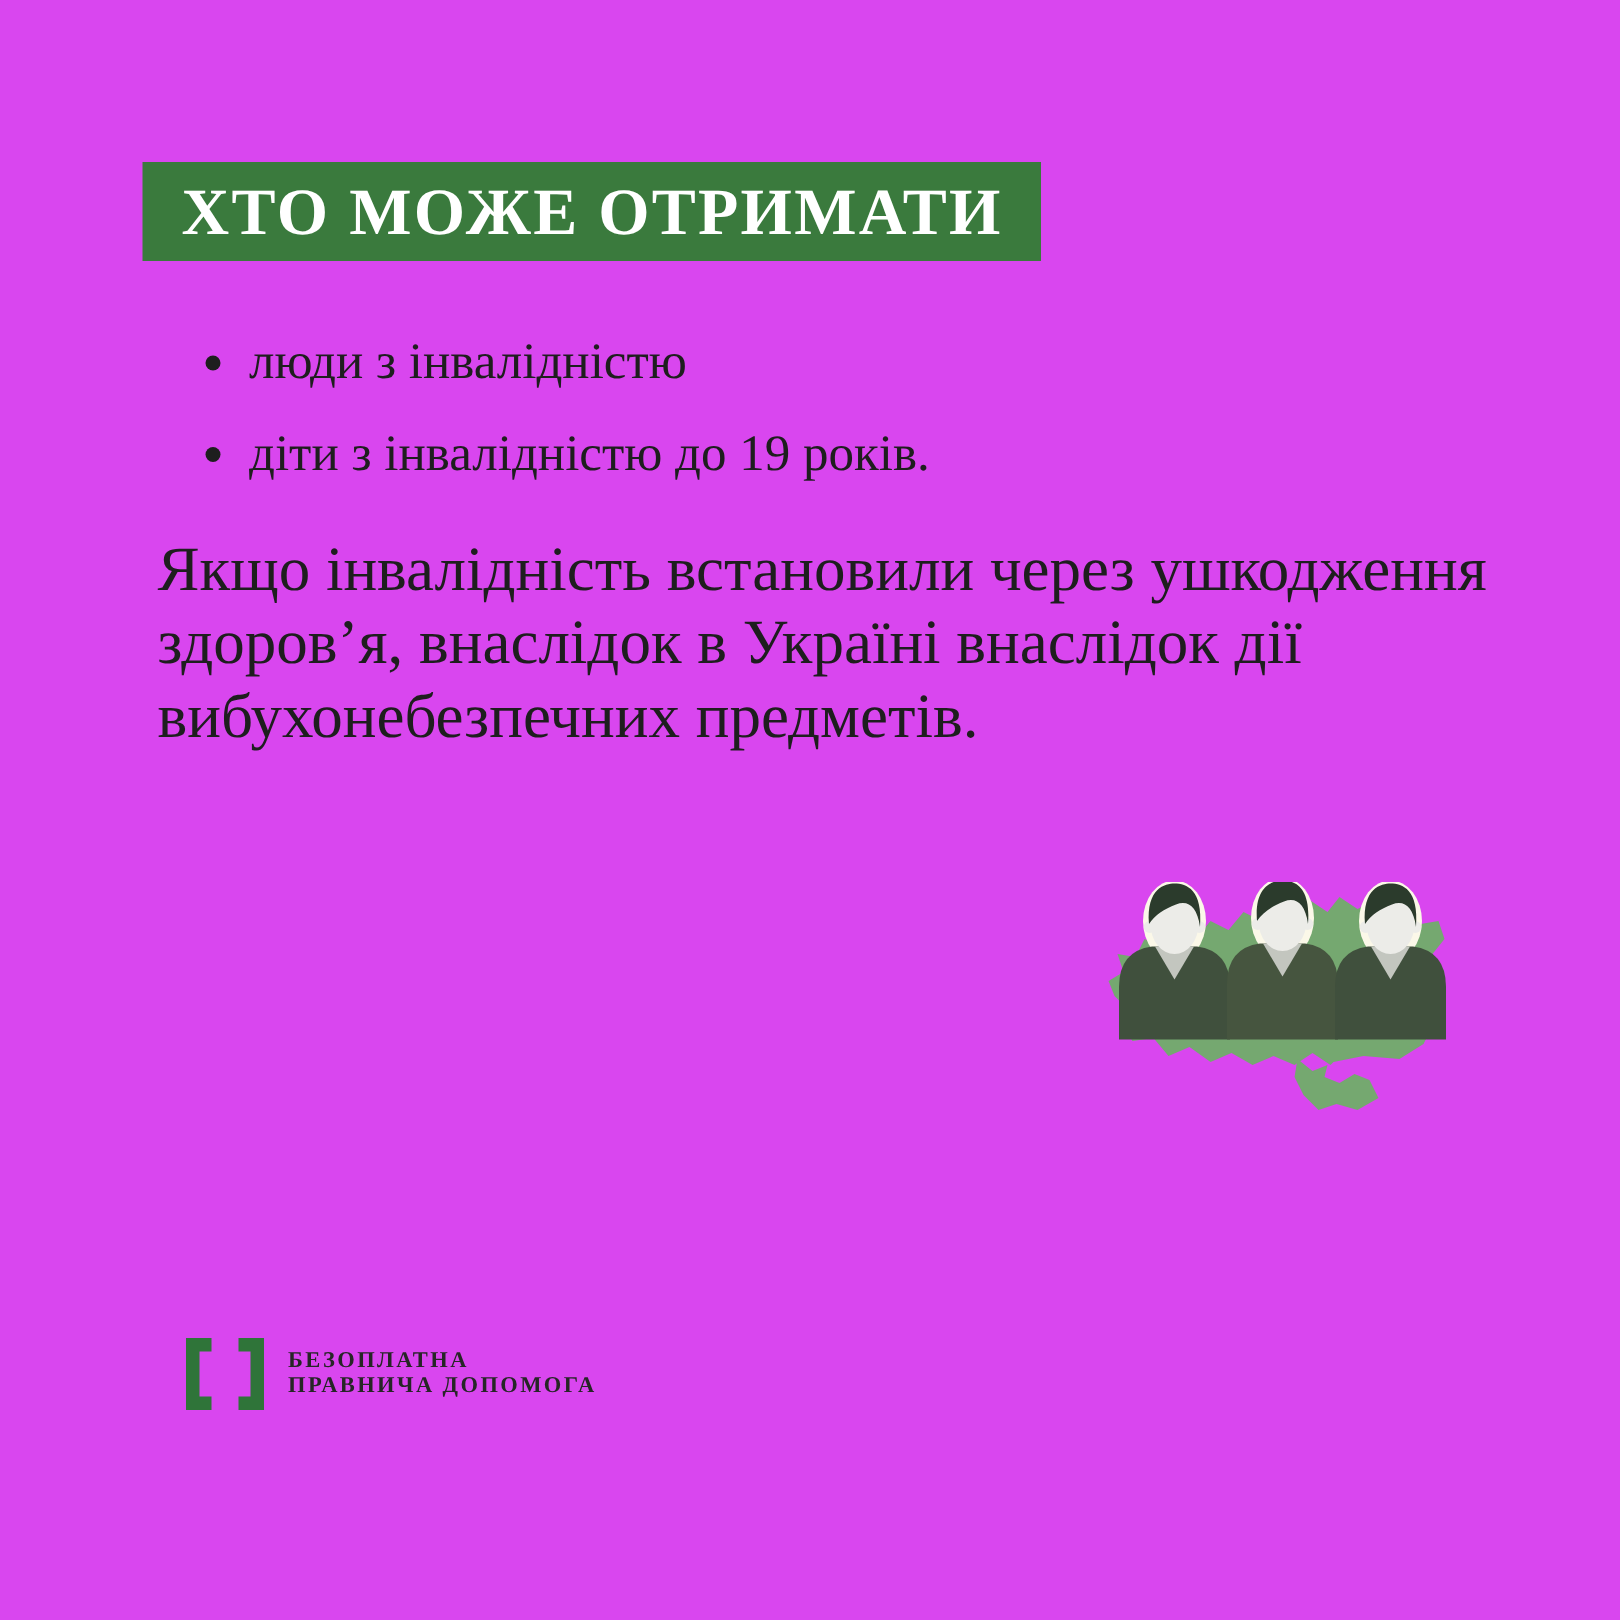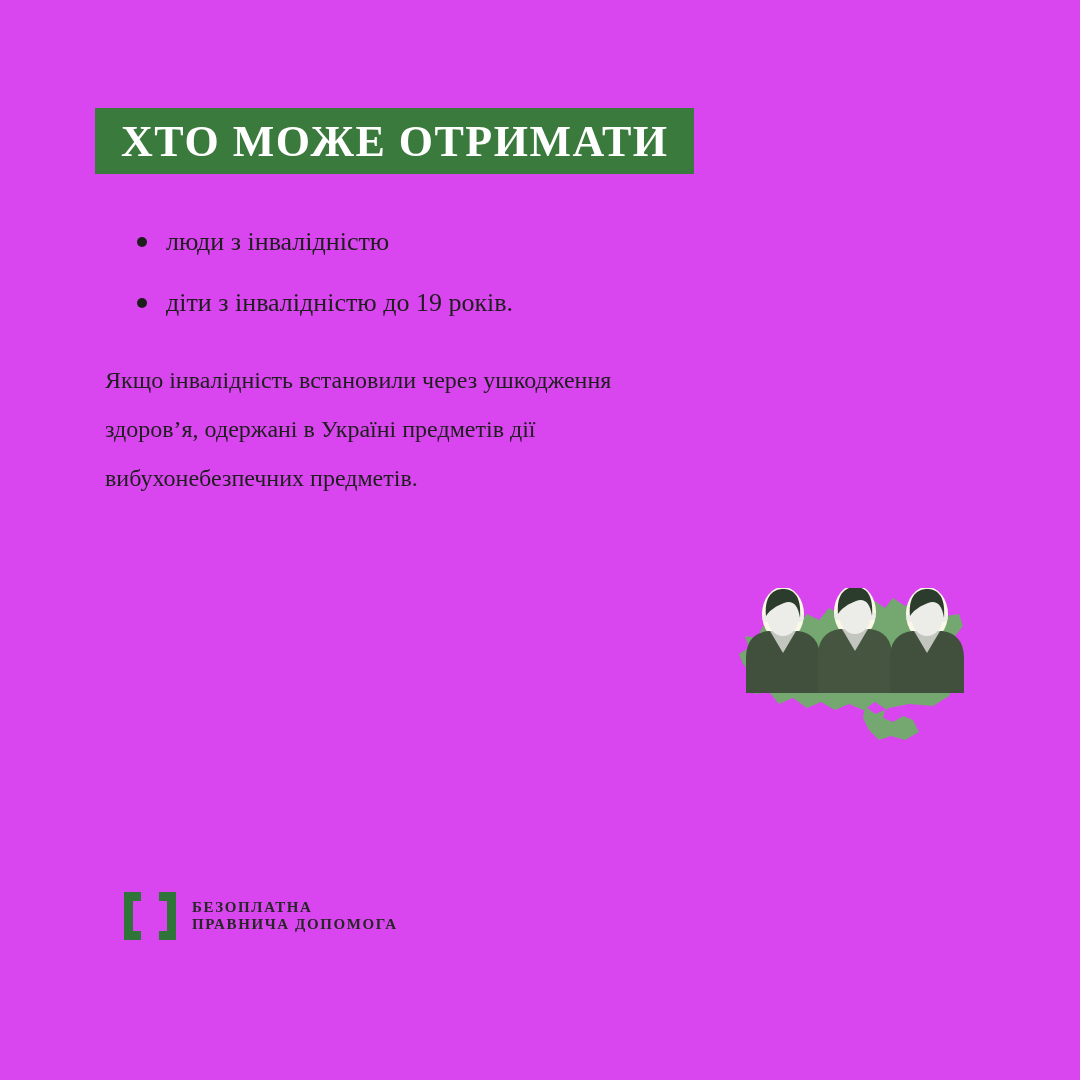--- a/index.html
+++ b/index.html
@@ -44,32 +44,32 @@
   }
   .bullet-dot {
     width: 10px;
     height: 10px;
     border-radius: 50%;
     background: #1e1e1e;
     margin-right: 19px;
     flex: 0 0 auto;
   }
   .bullet-text {
-    font-size: 26px;
+    font-size: 34px;
     color: #1e1e1e;
     white-space: nowrap;
   }
 
   
   .paragraph {
     position: absolute;
     left: 105px;
     top: 356px;
     color: #1e1e1e;
-    font-size: 24px;
+    font-size: 42px;
     line-height: 49px;
   }
   .paragraph .line {
     display: block;
     white-space: nowrap;
   }
 
   
   .illustration {
     position: absolute;
@@ -114,21 +114,21 @@
       <span class="bullet-text">люди з інвалідністю</span>
     </div>
     <div class="bullet-item">
       <span class="bullet-dot"></span>
       <span class="bullet-text">діти з інвалідністю до 19 років.</span>
     </div>
   </div>
 
   <div class="paragraph">
     <span class="line">Якщо інвалідність встановили через ушкодження</span>
-    <span class="line">здоров’я, одержані в Україні предметів дії</span>
+    <span class="line">здоров’я, внаслідок в Україні внаслідок дії</span>
     <span class="line">вибухонебезпечних предметів.</span>
   </div>
 
   <svg class="illustration" viewBox="0 0 228 158" aria-hidden="true">
 
     <g>
       <path fill="#75a870" d="M6,76 L2,66 L12,60 L8,48 L20,50 L26,38 L38,44 L48,32 L60,38 L70,26
         L82,32 L92,20 L104,26 L112,14 L126,22 L136,12 L148,20 L156,10 L168,18 L180,12
         L190,22 L202,16 L210,28 L222,26 L226,38 L218,48 L226,60 L214,68 L221,82 L208,88
         L214,104 L212,108 L196,118 L172,116 L152,120 L150,122 L138,114 L126,122 L112,116

